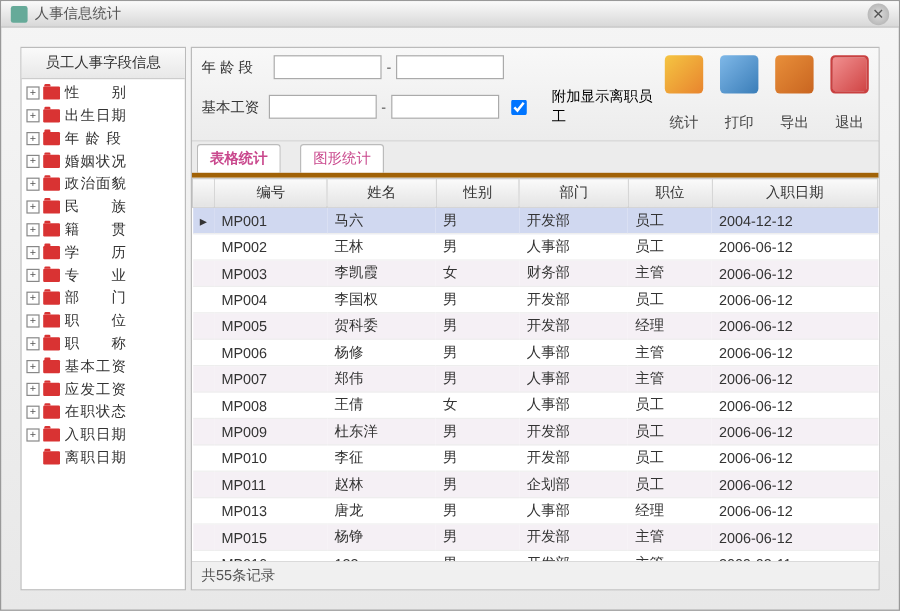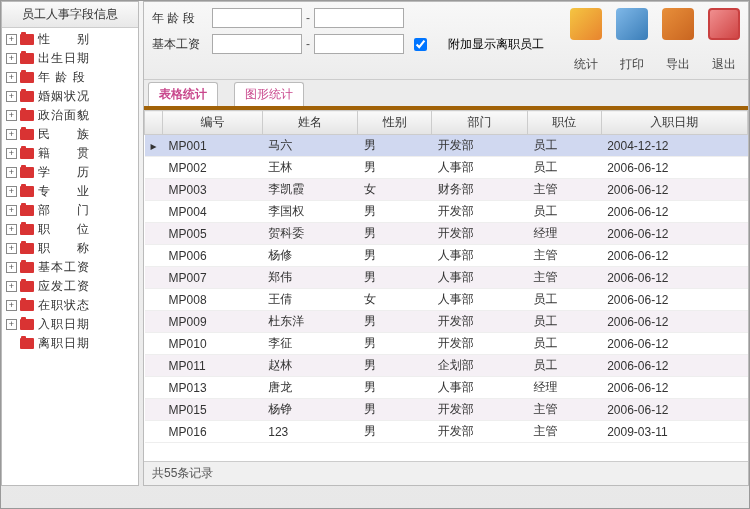--- a/index.html
+++ b/index.html
@@ -2,21 +2,21 @@
 <html><head>
 <meta charset="utf-8">
 <style>
 * { box-sizing: border-box; margin: 0; padding: 0; }
 body { font-family: "Microsoft YaHei", SimSun, sans-serif; font-size: 12px; background: #e8e8e8; overflow: hidden; }
 .window { width: 750px; height: 509px; background: linear-gradient(#f5f5f5, #e8e8e8); border: 1px solid #999; position: relative; }
 .titlebar { height: 22px; background: linear-gradient(#fafafa, #d8d8d8); display: flex; align-items: center; padding: 0 8px; border-bottom: 1px solid #bbb; }
 .titlebar .icon { width: 14px; height: 14px; background: #6a9; border-radius: 2px; margin-right: 6px; }
 .titlebar .title { color: #555; font-size: 12px; flex: 1; }
 .close-btn { width: 18px; height: 18px; border-radius: 50%; background: radial-gradient(#ddd, #aaa); color: #555; display: flex; align-items: center; justify-content: center; font-size: 12px; cursor: pointer; }
-.body { display: flex; height: calc(100% - 22px); padding: 0; gap: 4px; }
+.body { display: flex; height: calc(100% - 22px); padding: 16px; gap: 4px; }
 .sidebar { width: 138px; background: #fff; border: 1px solid #bbb; display: flex; flex-direction: column; }
 .sidebar-header { text-align: center; padding: 4px; background: linear-gradient(#fafafa,#e8e8e8); border-bottom: 1px solid #ccc; color: #333; }
 .tree { flex: 1; overflow: auto; padding: 2px 0; }
 .tree-item { display: flex; align-items: center; padding: 1px 4px; cursor: pointer; white-space: nowrap; }
 .expander { width: 11px; height: 11px; border: 1px solid #888; display: flex; align-items: center; justify-content: center; font-size: 9px; margin-right: 3px; background: #fff; color: #555; line-height: 1; }
 .expander.none { border: none; background: transparent; }
 .folder-icon { width: 14px; height: 11px; background: #d93333; border-radius: 1px; margin-right: 4px; position: relative; }
 .folder-icon::before { content: ""; position: absolute; top: -2px; left: 1px; width: 5px; height: 2px; background: #d93333; border-radius: 1px 1px 0 0; }
 .tree-label { color: #333; letter-spacing: 1px; }
 .main { flex: 1; display: flex; flex-direction: column; background: #f5f5f5; border: 1px solid #bbb; }
@@ -43,20 +43,25 @@
 thead th { background: linear-gradient(#fafafa,#e4e4e4); border: 1px solid #ccc; padding: 3px 6px; color: #333; font-weight: normal; position: sticky; top: 0; }
 tbody td { padding: 2px 6px; border-bottom: 1px solid #eee; color: #333; }
 tbody tr:nth-child(odd) { background: #f5f0f5; }
 tbody tr.selected { background: #d0d8f0; }
 .statusbar { padding: 3px 8px; background: #f0f0f0; border-top: 1px solid #ccc; color: #555; }
 </style>
 </head>
 <body>
 
 <div class="window">
+  <div class="titlebar">
+    <div class="icon"></div>
+    <div class="title">人事信息统计</div>
+    <div class="close-btn">✕</div>
+  </div>
   <div class="body">
     <div class="sidebar">
       <div class="sidebar-header">员工人事字段信息</div>
       <div class="tree" id="tree">
           <div class="tree-item">
             <div class="expander">+</div>
             <div class="folder-icon"></div>
             <span class="tree-label">性　　别</span>
           </div>
           <div class="tree-item">

